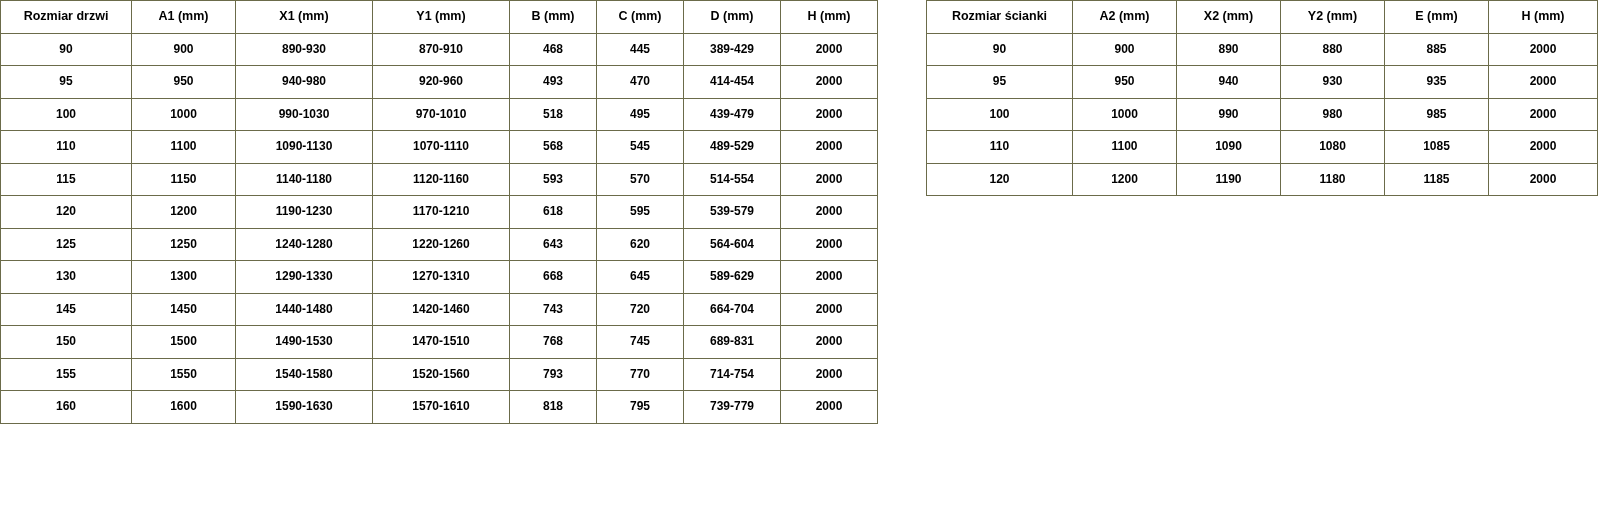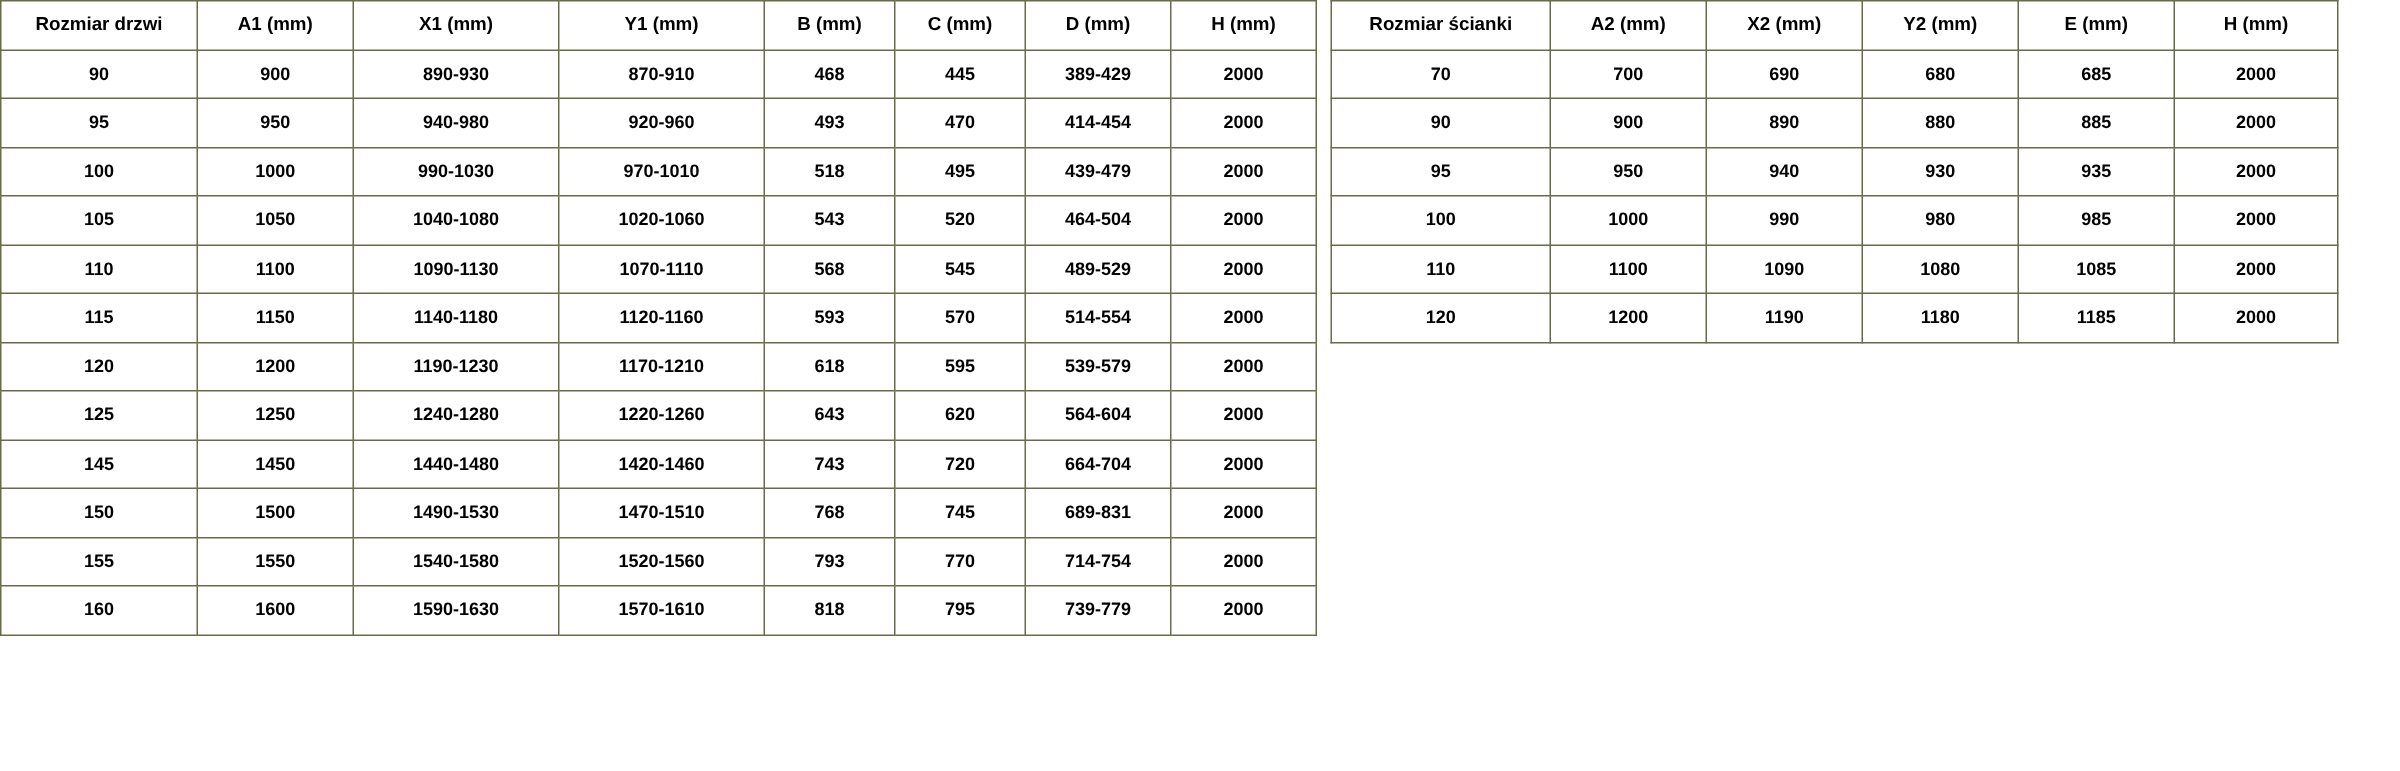--- a/index.html
+++ b/index.html
@@ -54,21 +54,21 @@
   #table-doors col.c2 { width: 137px; }
   #table-doors col.c3 { width: 137px; }
   #table-doors col.c4 { width: 87px; }
   #table-doors col.c5 { width: 87px; }
   #table-doors col.c6 { width: 97px; }
   #table-doors col.c7 { width: 97px; }
 
   
   #table-walls {
     position: absolute;
-    left: 887px;
+    left: 926px;
     top: 0px;
     width: 671px;
   }
   #table-walls col.w0 { width: 146px; }
   #table-walls col.w1 { width: 104px; }
   #table-walls col.w2 { width: 104px; }
   #table-walls col.w3 { width: 104px; }
   #table-walls col.w4 { width: 104px; }
   #table-walls col.w5 { width: 109px; }
 </style>
@@ -125,30 +125,20 @@
         <td>100</td>
         <td>1000</td>
         <td>990-1030</td>
         <td>970-1010</td>
         <td>518</td>
         <td>495</td>
         <td>439-479</td>
         <td>2000</td>
       </tr>
       <tr>
-        <td>105</td>
-        <td>1050</td>
-        <td>1040-1080</td>
-        <td>1020-1060</td>
-        <td>543</td>
-        <td>520</td>
-        <td>464-504</td>
-        <td>2000</td>
-      </tr>
-      <tr>
         <td>110</td>
         <td>1100</td>
         <td>1090-1130</td>
         <td>1070-1110</td>
         <td>568</td>
         <td>545</td>
         <td>489-529</td>
         <td>2000</td>
       </tr>
       <tr>
@@ -172,20 +162,30 @@
         <td>2000</td>
       </tr>
       <tr>
         <td>125</td>
         <td>1250</td>
         <td>1240-1280</td>
         <td>1220-1260</td>
         <td>643</td>
         <td>620</td>
         <td>564-604</td>
+        <td>2000</td>
+      </tr>
+      <tr>
+        <td>130</td>
+        <td>1300</td>
+        <td>1290-1330</td>
+        <td>1270-1310</td>
+        <td>668</td>
+        <td>645</td>
+        <td>589-629</td>
         <td>2000</td>
       </tr>
       <tr>
         <td>145</td>
         <td>1450</td>
         <td>1440-1480</td>
         <td>1420-1460</td>
         <td>743</td>
         <td>720</td>
         <td>664-704</td>
@@ -238,28 +238,20 @@
         <th>Rozmiar ścianki</th>
         <th>A2 (mm)</th>
         <th>X2 (mm)</th>
         <th>Y2 (mm)</th>
         <th>E (mm)</th>
         <th>H (mm)</th>
       </tr>
     </thead>
     <tbody>
       <tr>
-        <td>70</td>
-        <td>700</td>
-        <td>690</td>
-        <td>680</td>
-        <td>685</td>
-        <td>2000</td>
-      </tr>
-      <tr>
         <td>90</td>
         <td>900</td>
         <td>890</td>
         <td>880</td>
         <td>885</td>
         <td>2000</td>
       </tr>
       <tr>
         <td>95</td>
         <td>950</td>

